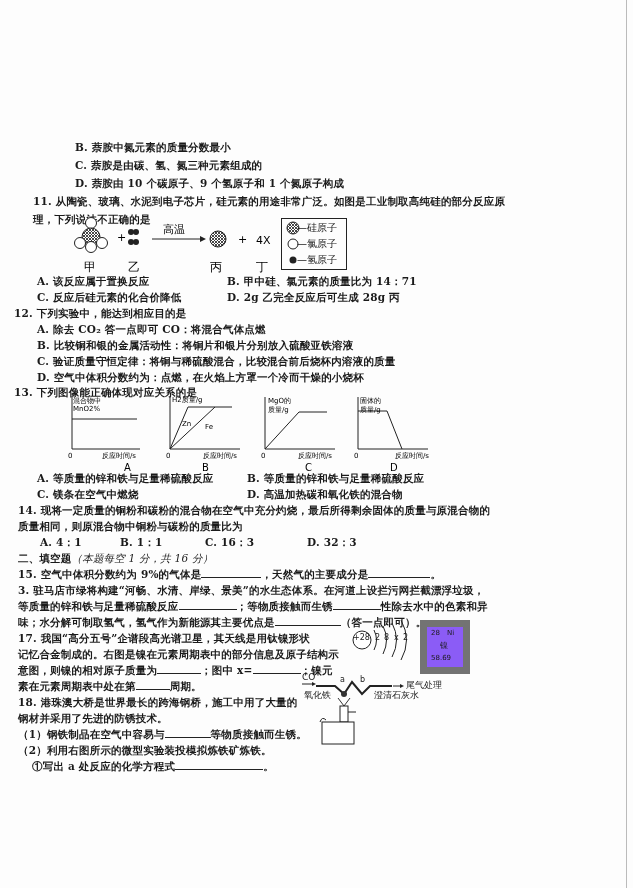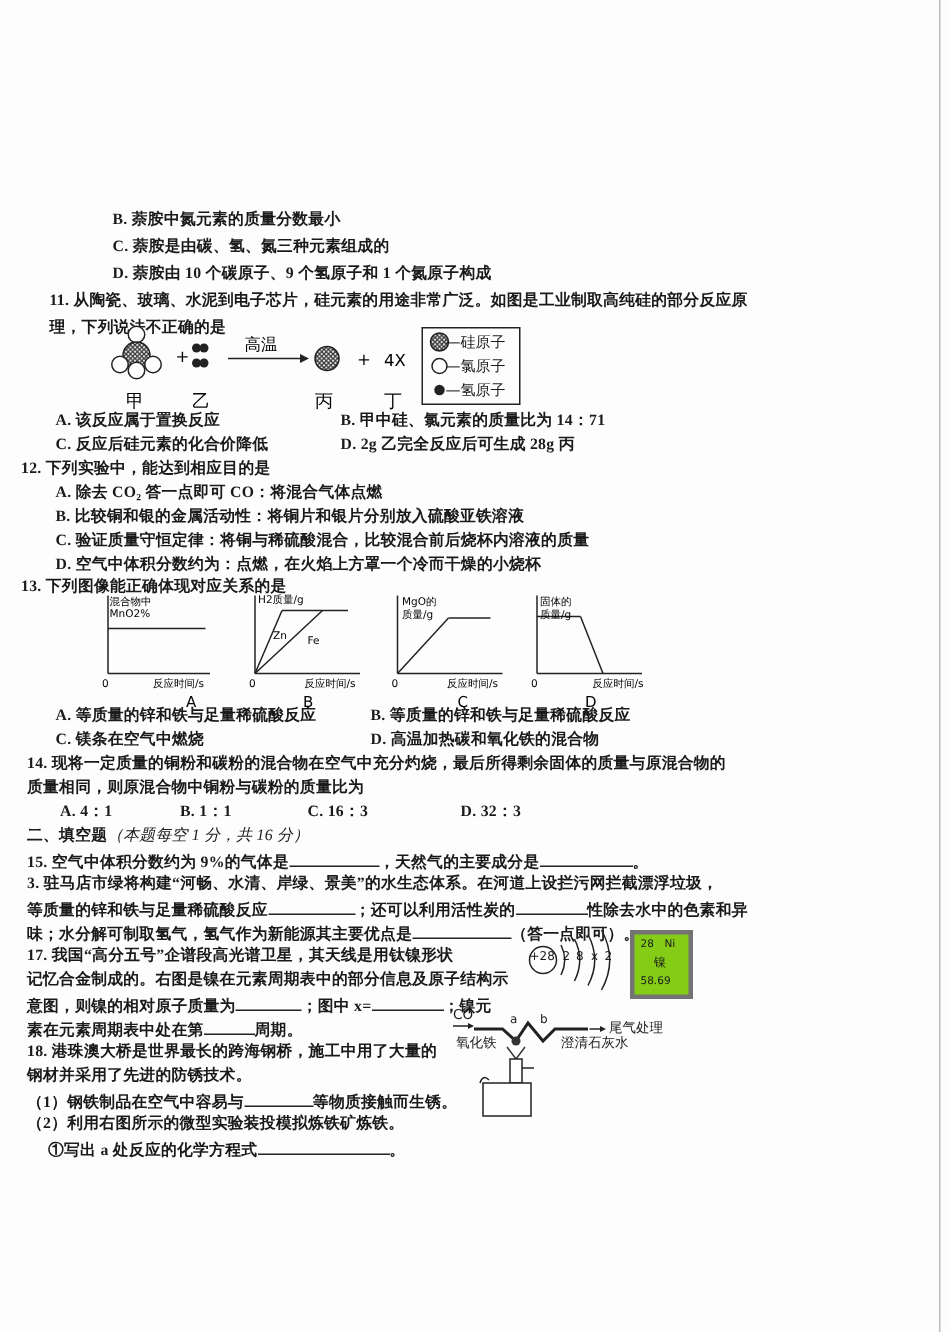--- a/index.html
+++ b/index.html
@@ -1,21 +1,21 @@
 <!DOCTYPE html>
 <html><head>
   <meta charset="utf-8">
   <style>
     html, body { margin: 0; padding: 0; }
     body {
       width: 633px; height: 888px; background: #fdfdfd; position: relative; overflow: hidden;
       font-family: "DejaVu Serif", "Liberation Serif", serif; color: #1a1a1a;
     }
     .edge { position: absolute; right: 6px; top: 0; width: 1px; height: 888px; background: #bbb; }
-    .line { position: absolute; font-size: 10.5px; white-space: nowrap; letter-spacing: 0.2px; line-height: 14px; font-weight: bold; font-family: Liberation Serif, serif; }
+    .line { position: absolute; font-size: 10.5px; white-space: nowrap; letter-spacing: 0.2px; line-height: 14px; font-weight: bold; }
     .blank { display: inline-block; border-bottom: 1px solid #222; height: 10px; vertical-align: baseline; }
     svg text { font-family: "DejaVu Sans", sans-serif; }
     .lbl { position: absolute; font-size: 11px; font-family: "DejaVu Sans", sans-serif; }
   </style>
 </head>
 <body>
 
 <div class="edge"></div>
 
 <div class="line" style="left:75px;top:140px">B. 萘胺中氮元素的质量分数最小</div>
@@ -158,21 +158,21 @@
 <div class="line" style="left:18px;top:551px">
   <span>二、填空题</span><span style="font-style:italic;font-weight:normal">（本题每空 1 分，共 16 分）</span>
 </div>
 
 <div class="line" style="left:18px;top:567px">
   <span>15. 空气中体积分数约为 9%的气体是</span><span class="blank" style="width:60px"></span><span>，天然气的主要成分是</span><span class="blank" style="width:62px"></span><span>。</span>
 </div>
 
 <div class="line" style="left:18px;top:583px">3. 驻马店市绿将构建“河畅、水清、岸绿、景美”的水生态体系。在河道上设拦污网拦截漂浮垃圾，</div>
 <div class="line" style="left:18px;top:599px">
-  <span>等质量的锌和铁与足量稀硫酸反应</span><span class="blank" style="width:58px"></span><span>；还可以利用活性炭的</span><span class="blank" style="width:48px"></span><span>性除去水中的色素和异</span>
+  <span>等质量的锌和铁与足量稀硫酸反应</span><span class="blank" style="width:58px"></span><span>；等物质接触而生锈</span><span class="blank" style="width:48px"></span><span>性除去水中的色素和异</span>
 </div>
 <div class="line" style="left:18px;top:615px">
   <span>味；水分解可制取氢气，氢气作为新能源其主要优点是</span><span class="blank" style="width:66px"></span><span>（答一点即可）。</span>
 </div>
 
 <div class="line" style="left:18px;top:631px">17. 我国“高分五号”企谱段高光谱卫星，其天线是用钛镍形状</div>
 <div class="line" style="left:18px;top:647px">记忆合金制成的。右图是镍在元素周期表中的部分信息及原子结构示</div>
 <div class="line" style="left:18px;top:663px">
   <span>意图，则镍的相对原子质量为</span><span class="blank" style="width:44px"></span><span>；图中 x=</span><span class="blank" style="width:48px"></span><span>；镍元</span>
 </div>
@@ -188,21 +188,21 @@
     <path d="M42,5 Q51,22 42,39" fill="none" stroke="#222"></path>
     <path d="M51,2 Q62,22 51,42" fill="none" stroke="#222"></path>
   </svg>
   <div class="lbl" style="left:3px;top:15px;font-size:8px">+28</div>
   <div class="lbl" style="left:25px;top:15px;font-size:8px">2</div>
   <div class="lbl" style="left:34px;top:15px;font-size:8px">8</div>
   <div class="lbl" style="left:44px;top:15px;font-size:8px">x</div>
   <div class="lbl" style="left:53px;top:15px;font-size:8px">2</div>
 </div>
 
-<div style="position:absolute;left:420px;top:620px;width:36px;height:40px;border:3px solid #737373;background:#84cc16;">
+<div style="position:absolute;left:420px;top:620px;width:36px;height:40px;border:7px solid #737373;background:#8b5cf6;">
   <div class="lbl" style="left:4px;top:2px;font-size:7px">28</div>
   <div class="lbl" style="left:20px;top:2px;font-size:7px">Ni</div>
   <div class="lbl" style="left:13px;top:13px;font-size:8px">镍</div>
   <div class="lbl" style="left:4px;top:27px;font-size:7px">58.69</div>
 </div>
 
 <div class="line" style="left:18px;top:695px">18. 港珠澳大桥是世界最长的跨海钢桥，施工中用了大量的</div>
 <div class="line" style="left:18px;top:711px">钢材并采用了先进的防锈技术。</div>
 <div class="line" style="left:18px;top:727px">
   <span>（1）钢铁制品在空气中容易与</span><span class="blank" style="width:46px"></span><span>等物质接触而生锈。</span>

